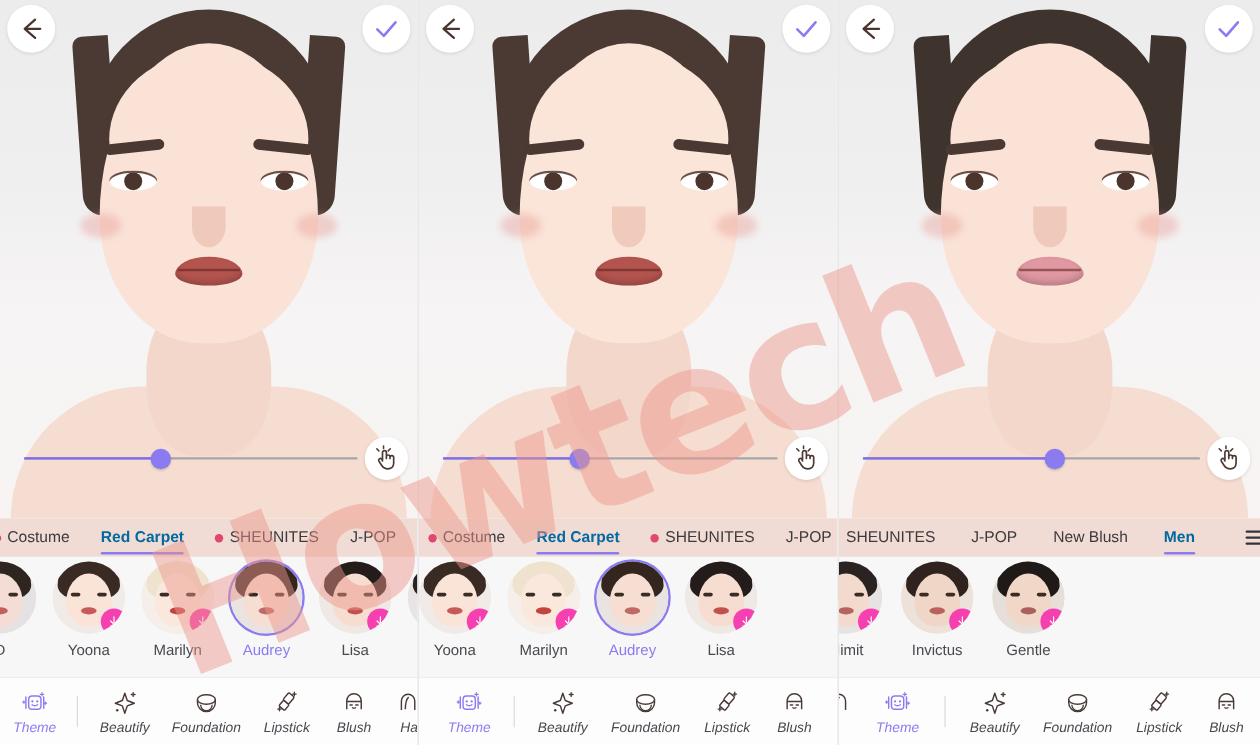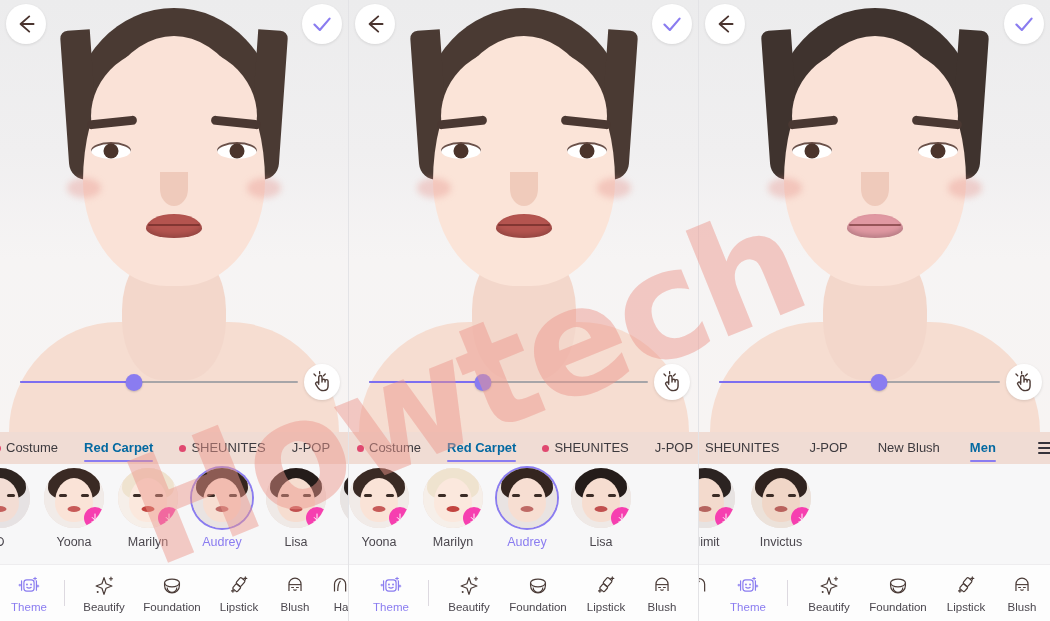--- a/index.html
+++ b/index.html
@@ -114,21 +114,21 @@
     width:13px; height:6px; border-radius:50%; }
   .badge{ position:absolute; right:-2px; bottom:-1px; width:22px; height:22px; border-radius:50%;
     background:#f63fb0; display:flex; align-items:center; justify-content:center; }
   .badge.new{ font-size:7px; font-weight:bold; color:#fff; letter-spacing:.2px;
     background:#f63fb0; box-shadow:inset 0 0 0 2px #fff; }
   .tname{ margin-top:7px; font-size:12.5px; color:#4b474e; white-space:nowrap; }
   .thumb.sel .tname{ color:#8a7cf0; }
 
   
   .tools{ position:relative; height:57px; background:#fdfdfd; display:flex; align-items:center;
-    overflow:hidden; border-top:1px solid #eeedef; }
+    overflow:hidden; border-top:1px solid #eeedef;font-style:italic; }
   .tool{ flex:0 0 auto; display:flex; flex-direction:column; align-items:center; justify-content:center;
     gap:2px; }
   .tool .tl{ font-size:11.5px; color:#4b474e; white-space:nowrap; }
   .tool.theme .tl{ color:#8a7cf0; }
   .divider{ flex:0 0 auto; width:1px; height:26px; background:#ddd9e0; }
   .ico{ width:26px; height:26px; display:block; }
 
   
   .wm{ position:absolute; left:0; top:0; width:1050px; height:621px; pointer-events:none;
     z-index:40; overflow:hidden; }
@@ -637,20 +637,36 @@
             <div class="e2"></div>
             <div class="m" style="background:#b9625d"></div>
           <div class="badge">
             <svg width="12" height="12" viewBox="0 0 24 24">
               <path d="M12 4 V16 M6.5 11 L12 16.5 L17.5 11 M6 19.5 H18" fill="none" stroke="#fff" stroke-width="2" stroke-linecap="round" stroke-linejoin="round"></path>
               </svg>
           </div>
         </div>
         <div class="tname">Invictus</div>
       </div>
+      <div class="thumb">
+        <div class="av">
+          <div class="bg" style="background:#e5ded9"></div>
+          <div class="h" style="background:#1f1a18"></div>
+            <div class="f" style="background:#f1d7c8"></div>
+          <div class="e1"></div>
+            <div class="e2"></div>
+            <div class="m" style="background:#ad5f5b"></div>
+          <div class="badge">
+            <svg width="12" height="12" viewBox="0 0 24 24">
+              <path d="M12 4 V16 M6.5 11 L12 16.5 L17.5 11 M6 19.5 H18" fill="none" stroke="#fff" stroke-width="2" stroke-linecap="round" stroke-linejoin="round"></path>
+              </svg>
+          </div>
+        </div>
+        <div class="tname">Gentle</div>
+      </div>
     </div>
 
     <div class="tools">
       <div class="tool" style="width:14px;margin-left:-6px;">
         <svg class="ico" viewBox="0 0 28 28">
           <path d="M19 20 V12 a6 6 0 0 0 -12 0 v8" fill="none" stroke="#4a3b37" stroke-width="1.3"></path>
           <path d="M13.5 8.5 q-3 3 -3 11" fill="none" stroke="#4a3b37" stroke-width="1.3"></path>
         </svg>
         <span class="tl">&nbsp;</span>
       </div>

